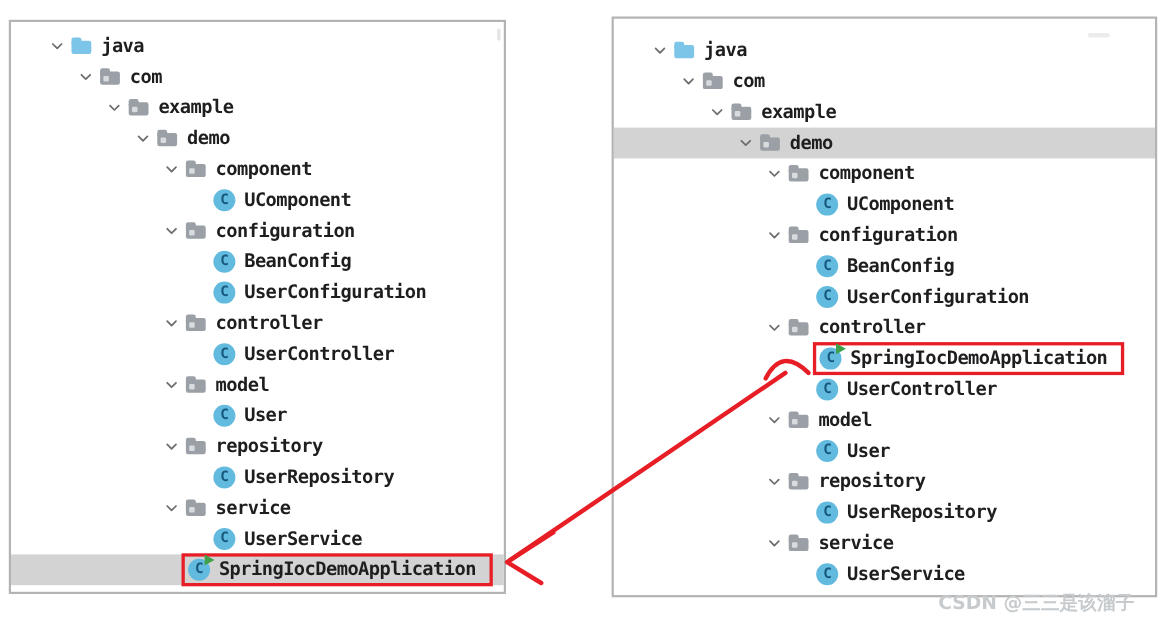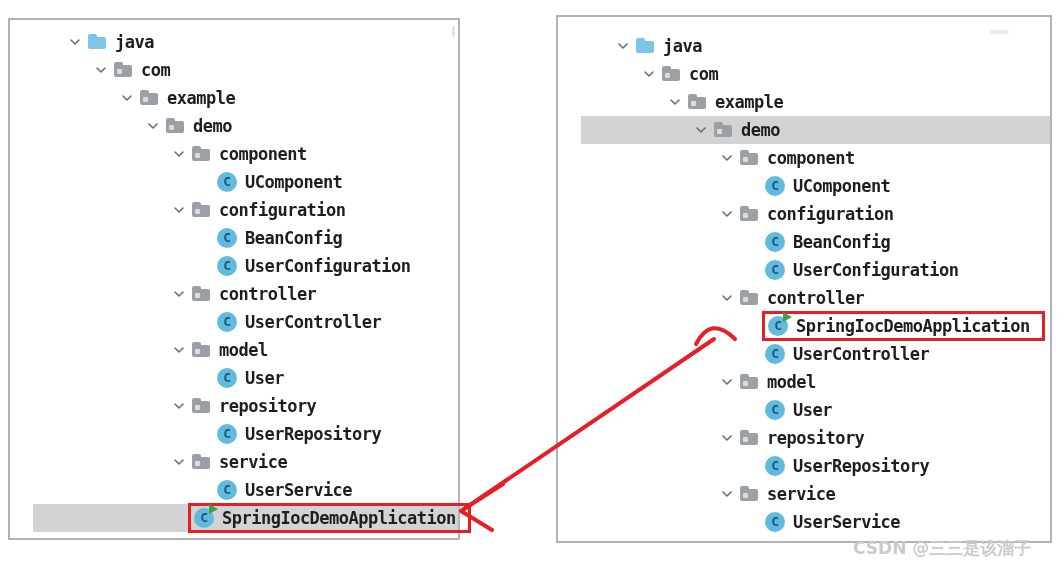--- a/index.html
+++ b/index.html
@@ -8,21 +8,21 @@
 
   .panel{position:absolute;background:#ffffff;border:2px solid #b3b3b3;box-sizing:border-box;}
   #left-panel{left:8px;top:18px;width:452px;height:522px;}
   #right-panel{left:556px;top:15px;width:496px;height:528px;}
 
   .tree{position:relative;width:100%;}
   #left-panel .tree{padding-top:8px;}
   #right-panel .tree{padding-top:15px;}
 
   .row{height:28px;display:flex;align-items:center;white-space:nowrap;
-       font-size:17px;font-weight:600;color:#1e1e1e;letter-spacing:-0.5px;margin-left:23px;}
+       font-size:17px;font-weight:600;color:#1e1e1e;letter-spacing:-0.5px;}
   .row.selected{background:#d3d3d3;}
 
   .chev{width:24px;height:16px;flex:none;display:flex;align-items:center;justify-content:center;}
   .chev svg{display:block;}
 
   .content{display:inline-flex;align-items:center;gap:8px;position:relative;}
   .content.red-box{border:3px solid #e71e25;padding:2px 12px 2px 3px;margin:-6px 0 -6px -3px;}
 
   .icon{width:20px;height:20px;position:relative;flex:none;display:flex;
         align-items:center;justify-content:center;}

